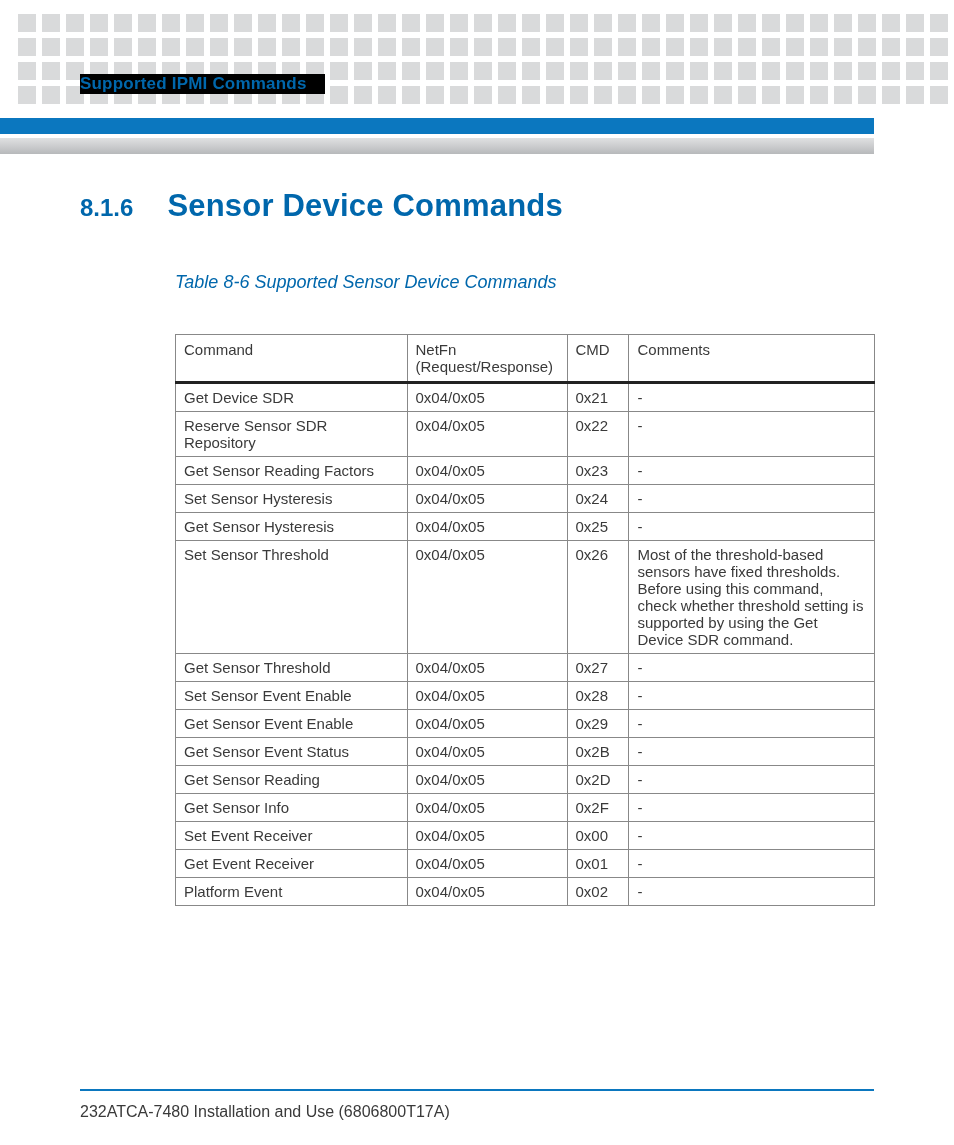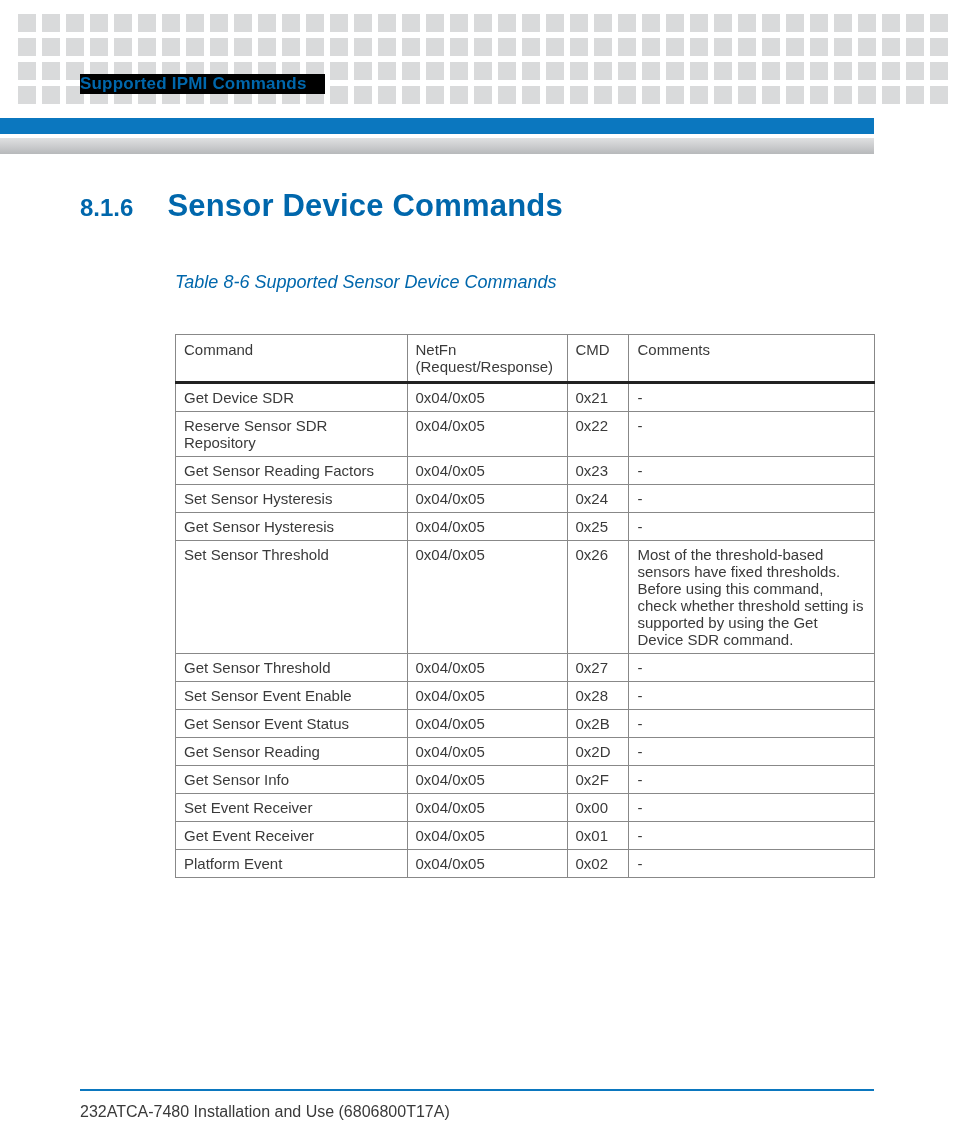--- a/index.html
+++ b/index.html
@@ -318,20 +318,26 @@
         <td>0x27</td>
         <td>-</td>
       </tr>
       <tr>
         <td>Set Sensor Event Enable</td>
         <td>0x04/0x05</td>
         <td>0x28</td>
         <td>-</td>
       </tr>
       <tr>
+        <td>Get Sensor Event Enable</td>
+        <td>0x04/0x05</td>
+        <td>0x29</td>
+        <td>-</td>
+      </tr>
+      <tr>
         <td>Get Sensor Event Status</td>
         <td>0x04/0x05</td>
         <td>0x2B</td>
         <td>-</td>
       </tr>
       <tr>
         <td>Get Sensor Reading</td>
         <td>0x04/0x05</td>
         <td>0x2D</td>
         <td>-</td>

